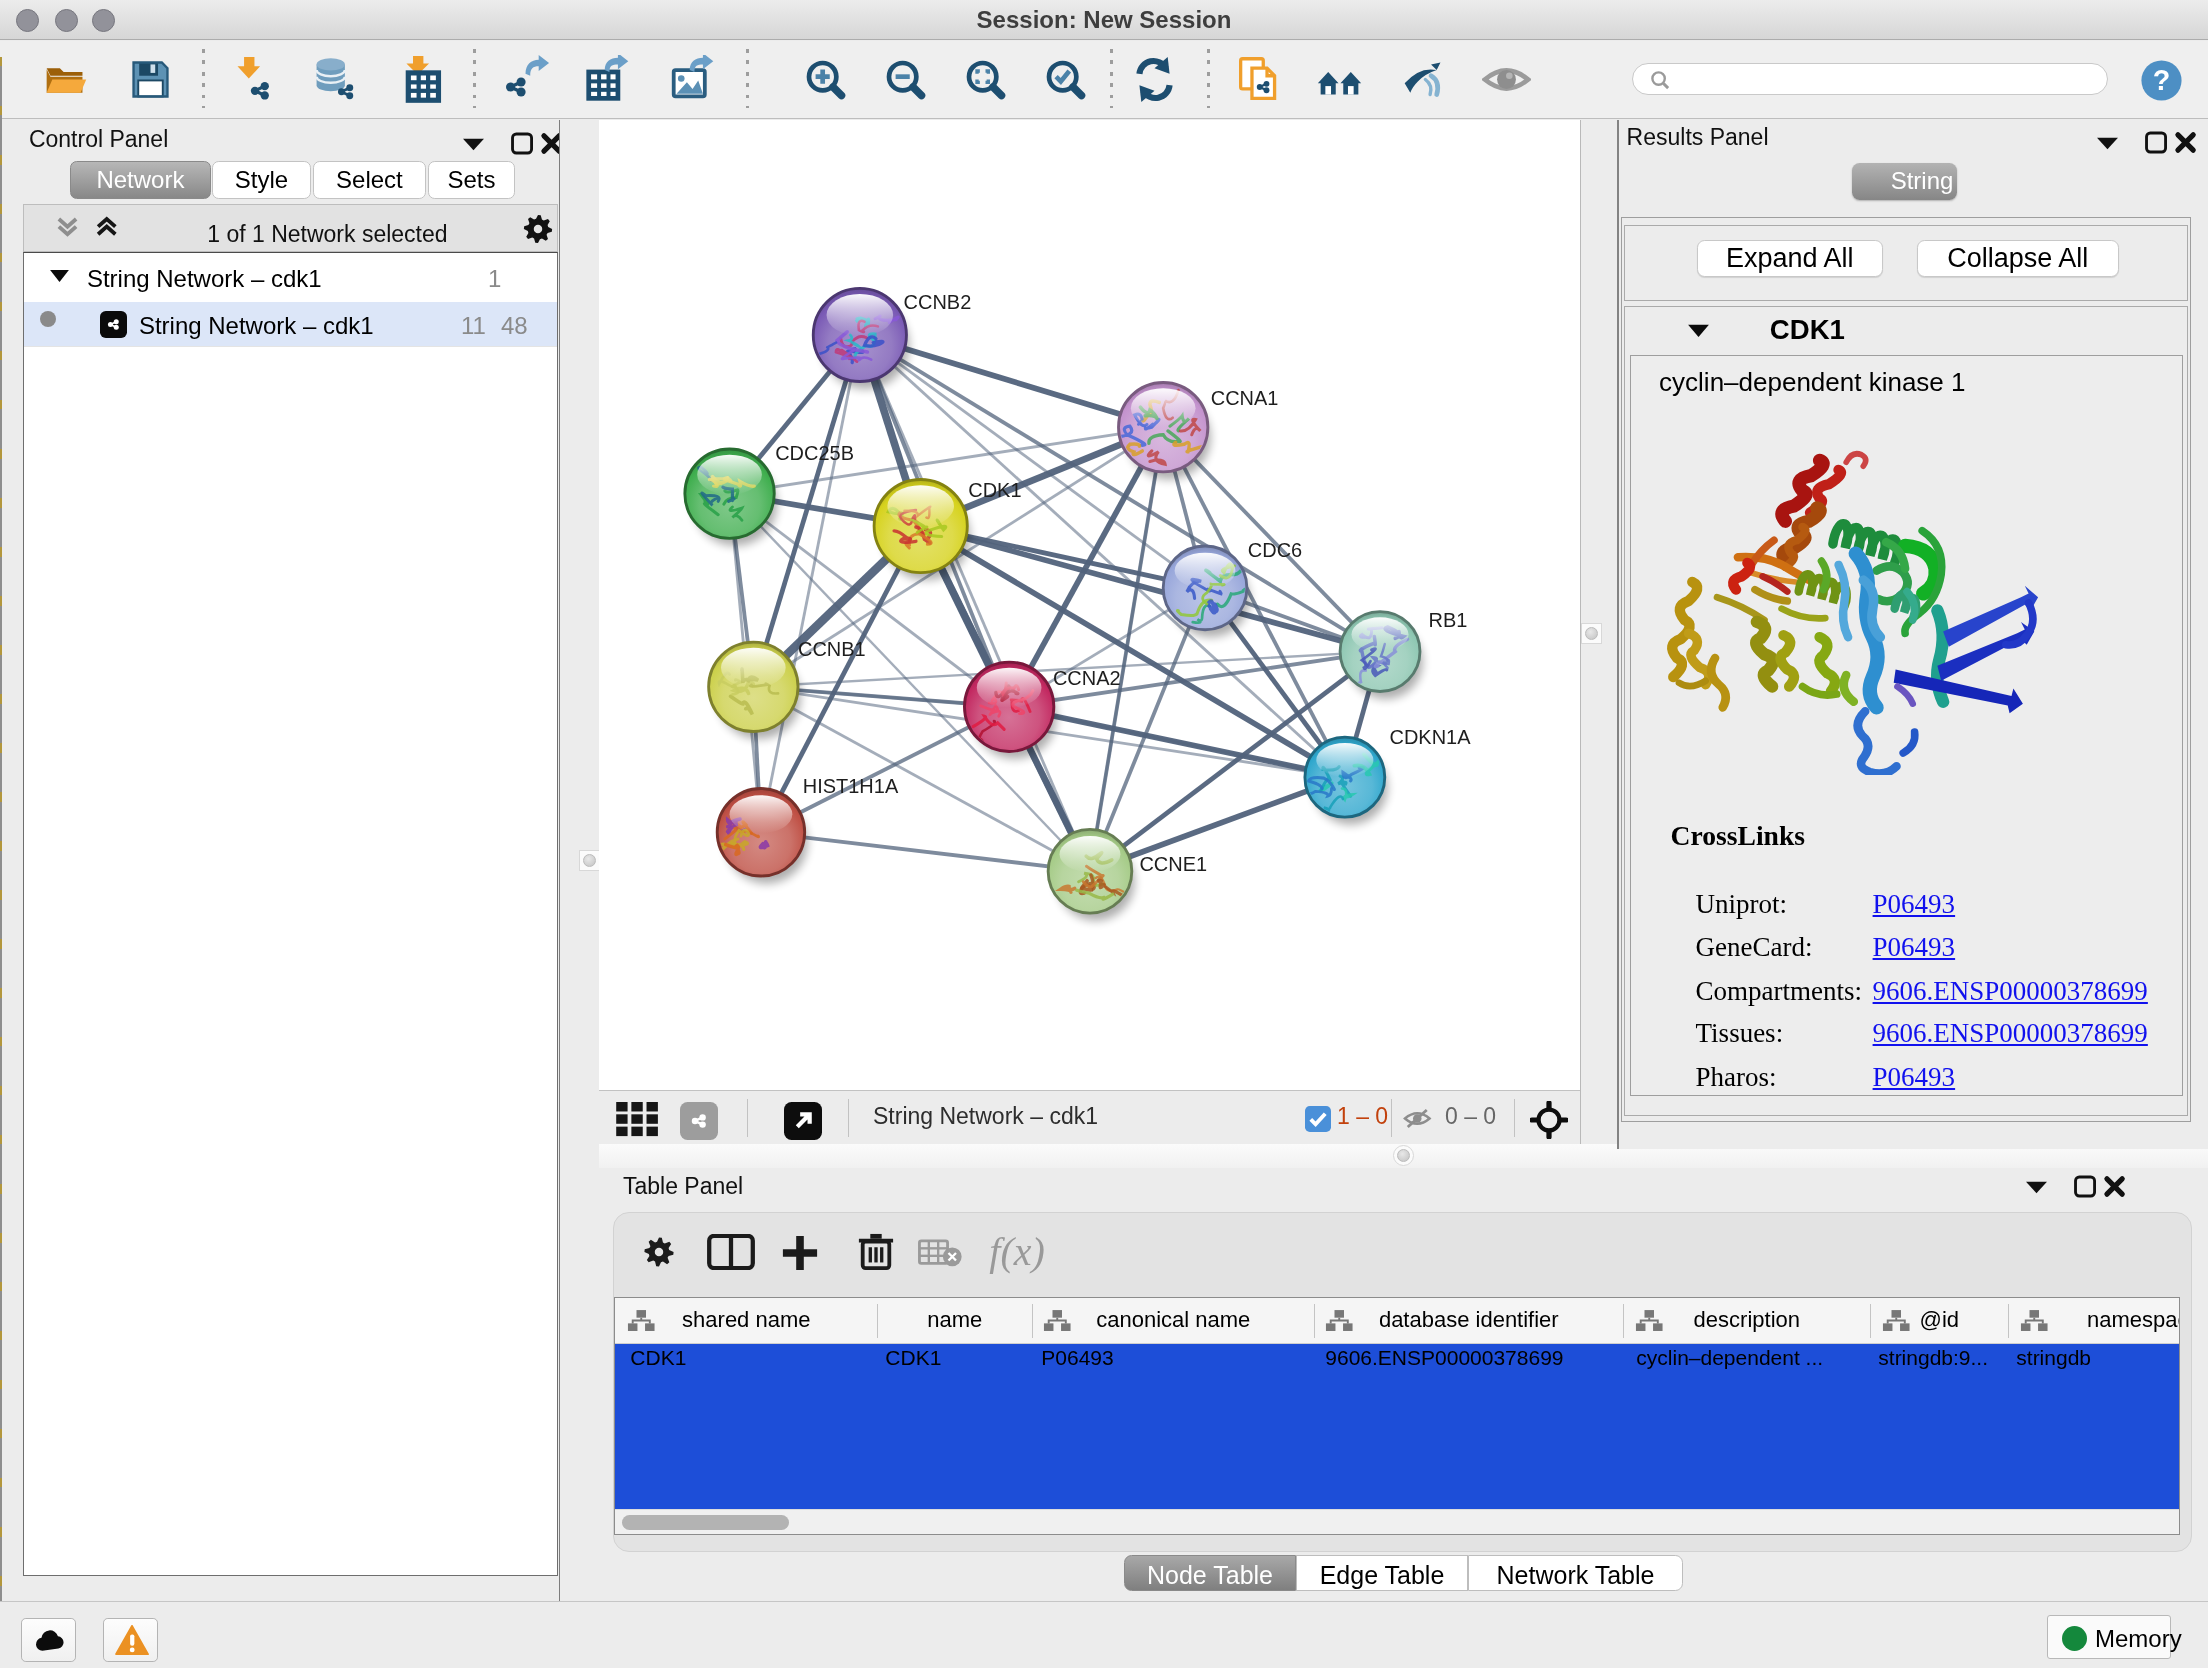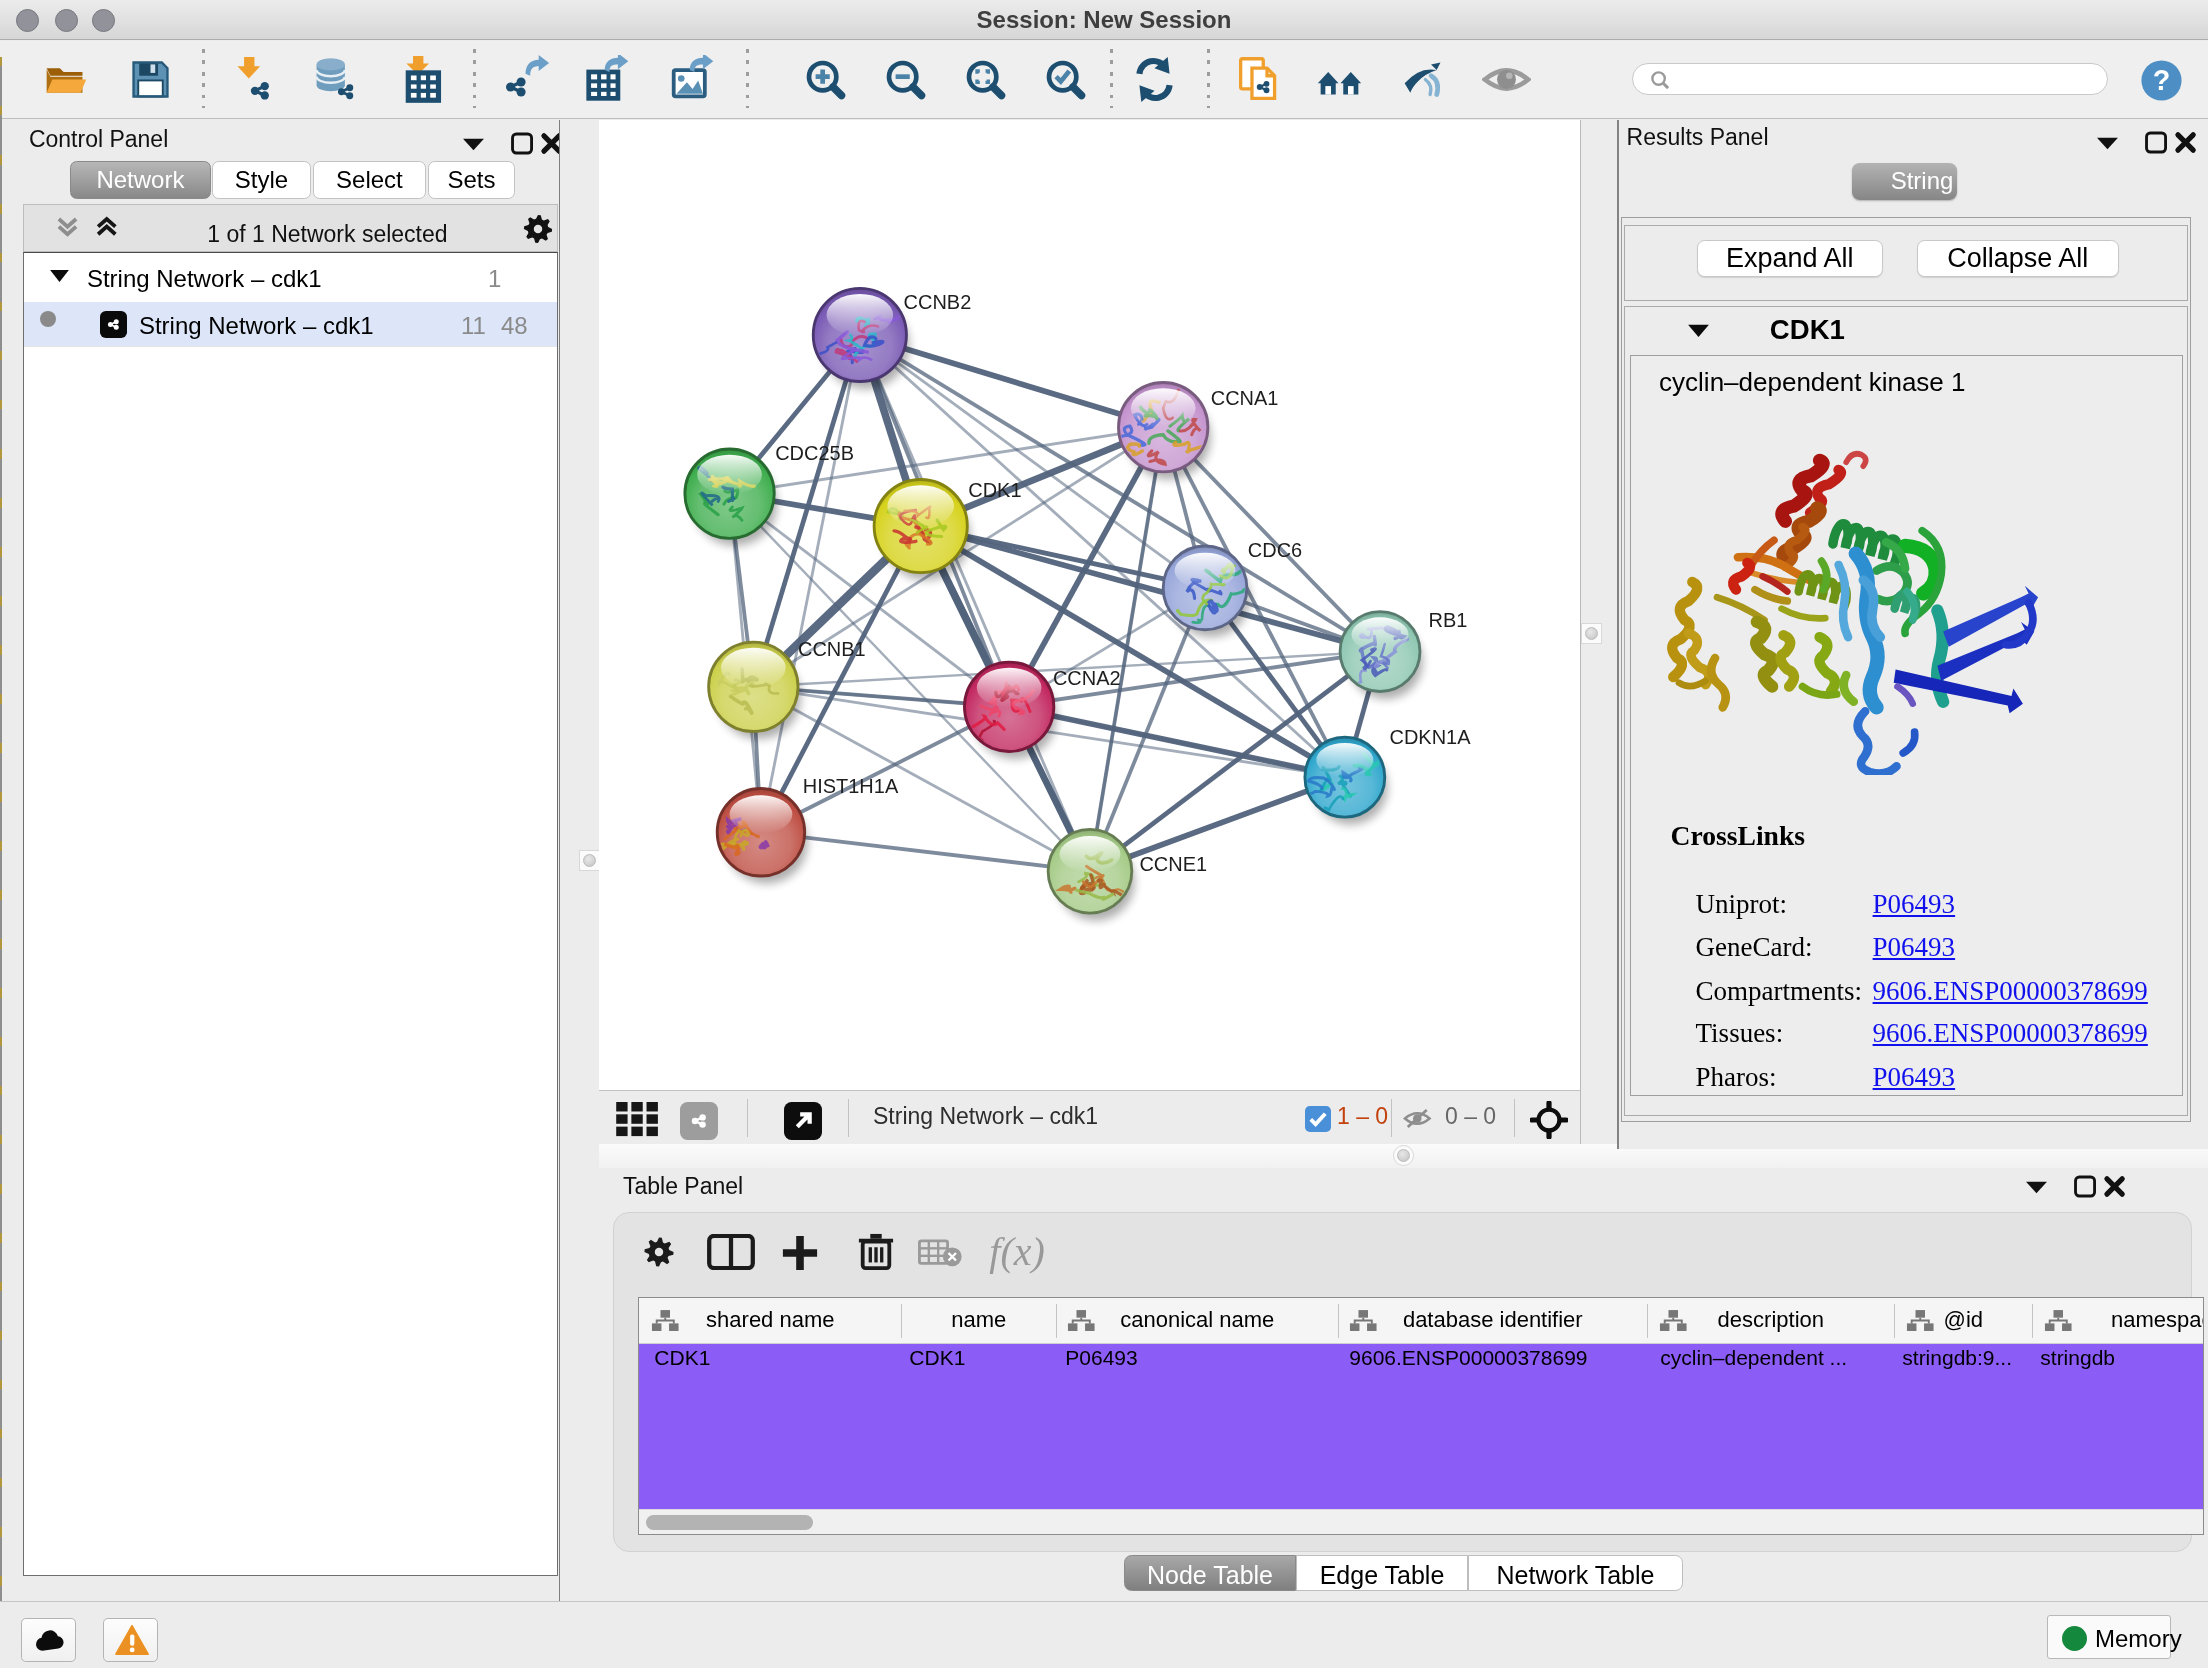--- a/index.html
+++ b/index.html
@@ -42,21 +42,21 @@
   font-size:27px; color:#000; text-align:center; line-height:35px; box-shadow:0 1px 1px rgba(0,0,0,.12); }
 .subB { position:absolute; left:1.9px; top:88px; width:564px; height:810px; border:1px solid #aaa; }
 .cdk1hdr { position:absolute; left:0px; top:0px; width:562px; height:48px; background:#ececec; font-size:27.6px; }
 .cdk1body { position:absolute; left:4.8px; top:48px; width:553px; height:741px; background:#ededed; border:1px solid #9e9e9e; }
 .serif { font-family:"Liberation Serif", serif; }
 .crossrow { position:absolute; font-size:27px; color:#000; font-family:"Liberation Serif", serif;margin-top:28px; }
 .crossrow a { color:#1111ee; text-decoration:underline; }
 .tablepanel { left:599px; top:1168px; width:1609px; height:433px; background:#ececec; }
 .tcontainer { position:absolute; left:14.3px; top:44px; width:1579px; height:340px; background:#e3e3e3;
   border:1px solid #d2d2d2; border-radius:16px; }
-.ttable { position:absolute; left:24px; top:84px; width:1566px; height:238px; background:#8b5cf6; border:1px solid #8c8c8c; overflow:hidden; }
+.ttable { position:absolute; left:0; top:84px; width:1566px; height:238px; background:#1d4ed8; border:1px solid #8c8c8c; overflow:hidden; }
 .thead { position:absolute; left:0; top:0; width:100%; height:46px; background:#f5f5f5; border-bottom:1.9px solid #cfcfcf; }
 .th { position:absolute; top:0; height:46px; font-size:22px; color:#000; text-align:center; line-height:44px; }
 .thsep { position:absolute; top:5.7px; height:34px; width:1px; background:#c4c4c4; }
 .trow { position:absolute; left:0; top:48px; width:100%; height:28.5px; font-size:21px; color:#000; }
 .hscroll { position:absolute; left:0px; bottom:0px; width:100%; height:25px; background:#f0f0f0; border-top:1px solid #dcdcdc; }
 .hthumb { position:absolute; left:6.7px; top:4.8px; width:167px; height:15px; background:#b3b3b3; border-radius:7.6px; }
 .btab { position:absolute; top:0; height:36px; background:#fff; border:1px solid #bdbdbd;
   font-size:25px; color:#000; text-align:center; line-height:38px; }
 .btab.sel { background:linear-gradient(#a8a8a8,#7f7f7f); color:#fff; border-color:#8a8a8a; }
 .statusbar { left:0; top:1601px; width:2208px; height:68px; background:#ececec; border-top:1px solid #c6c6c6; }

